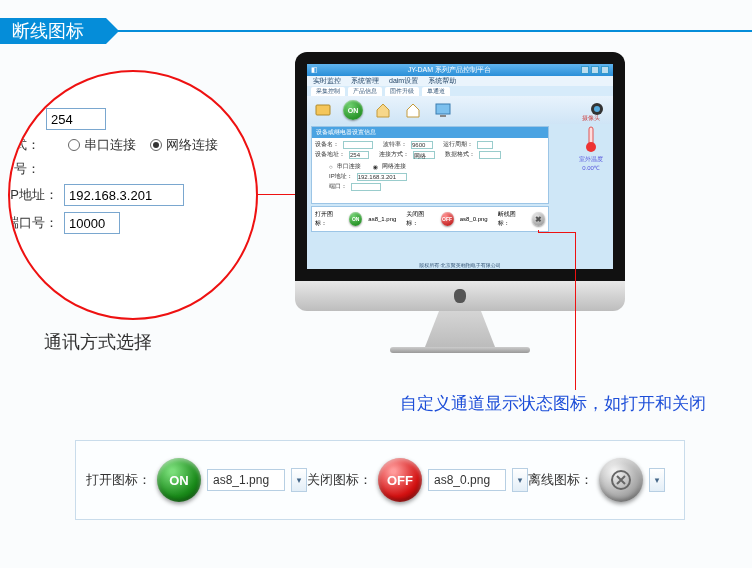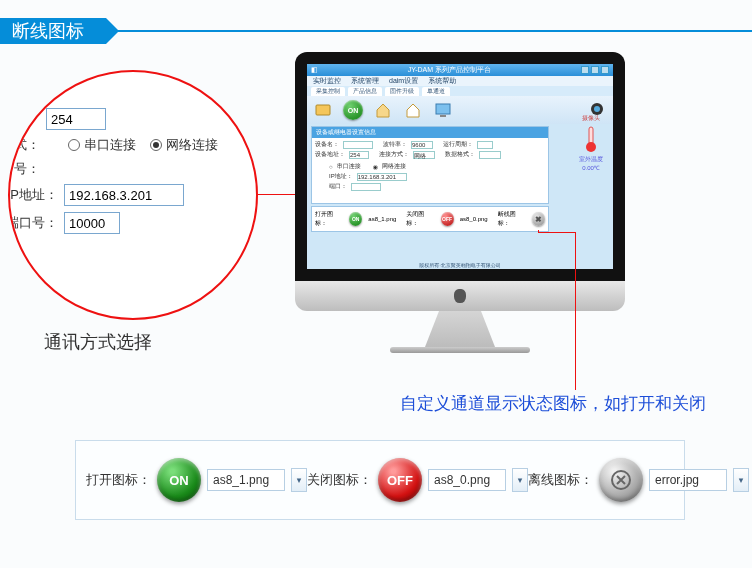--- a/index.html
+++ b/index.html
@@ -253,16 +253,15 @@
     <div class="dd">▾</div>
   </div>
   <div class="grp">
     <span class="biglbl">离线图标：</span>
     <div class="big-round big-gray">
       <svg width="22" height="22">
           <circle cx="11" cy="11" r="9" fill="none" stroke="#666" stroke-width="2"></circle>
           <path d="M7 7 L15 15 M15 7 L7 15" stroke="#666" stroke-width="2"></path>
         </svg>
     </div>
-    <div class="fname">error.jpg</div>
     <div class="dd">▾</div>
   </div>
 </div>
 
 </body></html>

